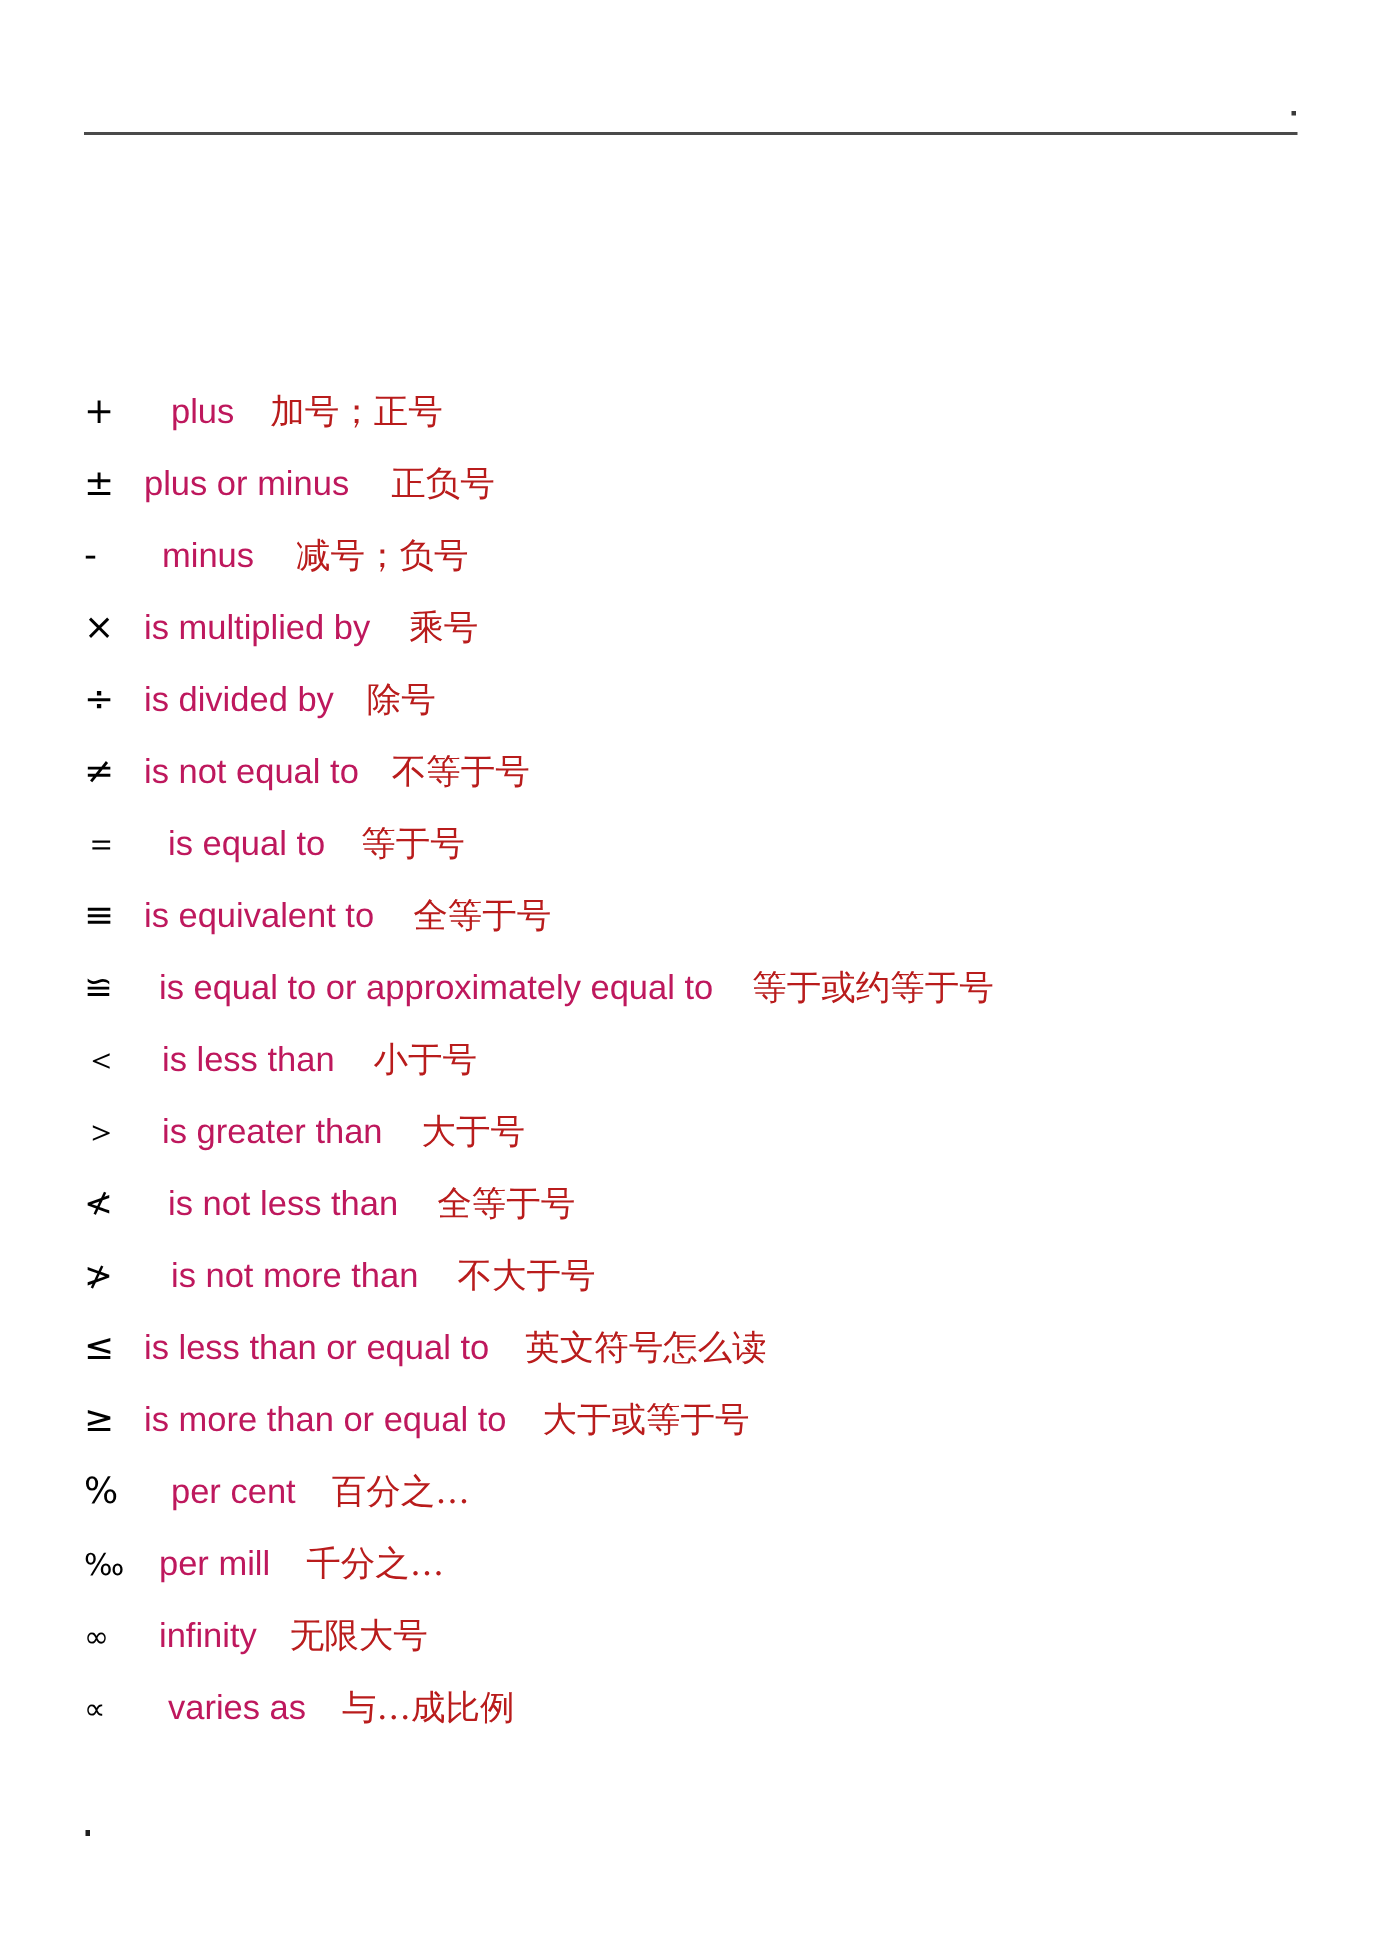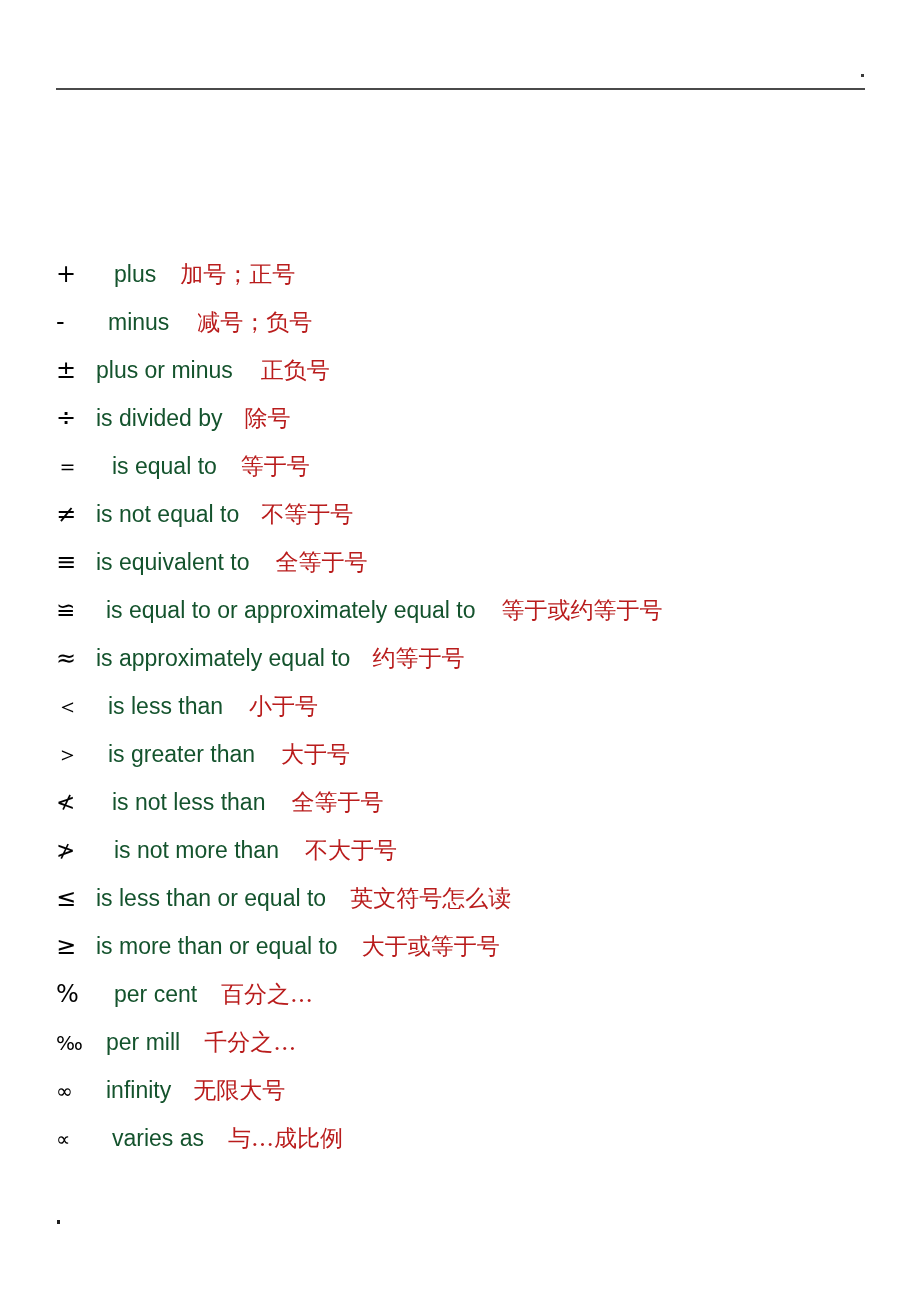--- a/index.html
+++ b/index.html
@@ -142,21 +142,21 @@
   }
   .sym.small {
     font-size: 20px;
   }
 
   .en {
     display: inline-block;
     font-family: "Liberation Sans", "DejaVu Sans", sans-serif;
     font-size: 23px;
     line-height: 48px;
-    color: #14532d;
+    color: #be185d;
     vertical-align: baseline;
   }
 
   .cn {
     display: inline-block;
     font-family: "DejaVu Serif", "Liberation Serif", serif;
     font-size: 23px;
     line-height: 48px;
     color: #b91c1c;
     vertical-align: baseline;
@@ -178,28 +178,28 @@
 
 <div class="page">
 
   <span class="corner-mark"></span>
 
   <hr class="top-rule">
 
 
   <ul class="symbol-list" id="symbol-list">
       <li class="symbol-row"><span class="sym">+</span><span class="en" style="padding-left: 18px;">plus</span><span class="cn" style="padding-left: 24px;">加号；正号</span></li>
+      <li class="symbol-row"><span class="sym">±</span><span class="en" style="padding-left: 0px;">plus or minus</span><span class="cn" style="padding-left: 28px;">正负号</span></li>
       <li class="symbol-row"><span class="sym">-</span><span class="en" style="padding-left: 12px;">minus</span><span class="cn" style="padding-left: 28px;">减号；负号</span></li>
-      <li class="symbol-row"><span class="sym">±</span><span class="en" style="padding-left: 0px;">plus or minus</span><span class="cn" style="padding-left: 28px;">正负号</span></li>
+      <li class="symbol-row"><span class="sym">×</span><span class="en" style="padding-left: 0px;">is multiplied by</span><span class="cn" style="padding-left: 26px;">乘号</span></li>
       <li class="symbol-row"><span class="sym">÷</span><span class="en" style="padding-left: 0px;">is divided by</span><span class="cn" style="padding-left: 22px;">除号</span></li>
+      <li class="symbol-row"><span class="sym">≠</span><span class="en" style="padding-left: 0px;">is not equal to</span><span class="cn" style="padding-left: 22px;">不等于号</span></li>
       <li class="symbol-row"><span class="sym wide">＝</span><span class="en" style="padding-left: 16px;">is equal to</span><span class="cn" style="padding-left: 24px;">等于号</span></li>
-      <li class="symbol-row"><span class="sym">≠</span><span class="en" style="padding-left: 0px;">is not equal to</span><span class="cn" style="padding-left: 22px;">不等于号</span></li>
       <li class="symbol-row"><span class="sym">≡</span><span class="en" style="padding-left: 0px;">is equivalent to</span><span class="cn" style="padding-left: 26px;">全等于号</span></li>
       <li class="symbol-row"><span class="sym wide">≌</span><span class="en" style="padding-left: 10px;">is equal to or approximately equal to</span><span class="cn" style="padding-left: 26px; text-align: right;">等于或约等于号</span></li>
-      <li class="symbol-row"><span class="sym">≈</span><span class="en" style="padding-left: 0px;">is approximately equal to</span><span class="cn" style="padding-left: 22px;">约等于号</span></li>
       <li class="symbol-row"><span class="sym wide">＜</span><span class="en" style="padding-left: 12px;">is less than</span><span class="cn" style="padding-left: 26px;">小于号</span></li>
       <li class="symbol-row"><span class="sym wide">＞</span><span class="en" style="padding-left: 12px; text-align: center;">is greater than</span><span class="cn" style="padding-left: 26px;">大于号</span></li>
       <li class="symbol-row"><span class="sym wide">≮</span><span class="en" style="padding-left: 16px;">is not less than</span><span class="cn" style="padding-left: 26px;">全等于号</span></li>
       <li class="symbol-row"><span class="sym wide">≯</span><span class="en" style="padding-left: 18px;">is not more than</span><span class="cn" style="padding-left: 26px;">不大于号</span></li>
       <li class="symbol-row"><span class="sym">≤</span><span class="en" style="padding-left: 0px;">is less than or equal to</span><span class="cn" style="padding-left: 24px;">英文符号怎么读</span></li>
       <li class="symbol-row"><span class="sym">≥</span><span class="en" style="padding-left: 0px;">is more than or equal to</span><span class="cn" style="padding-left: 24px;">大于或等于号</span></li>
       <li class="symbol-row"><span class="sym">%</span><span class="en" style="padding-left: 18px;">per cent</span><span class="cn" style="padding-left: 24px;">百分之…</span></li>
       <li class="symbol-row"><span class="sym small">‰</span><span class="en" style="padding-left: 10px;">per mill</span><span class="cn" style="padding-left: 24px;">千分之…</span></li>
       <li class="symbol-row"><span class="sym small">∞</span><span class="en" style="padding-left: 10px;">infinity</span><span class="cn" style="padding-left: 22px;">无限大号</span></li>
       <li class="symbol-row"><span class="sym small">∝</span><span class="en" style="padding-left: 16px;">varies as</span><span class="cn" style="padding-left: 24px;">与…成比例</span></li>

